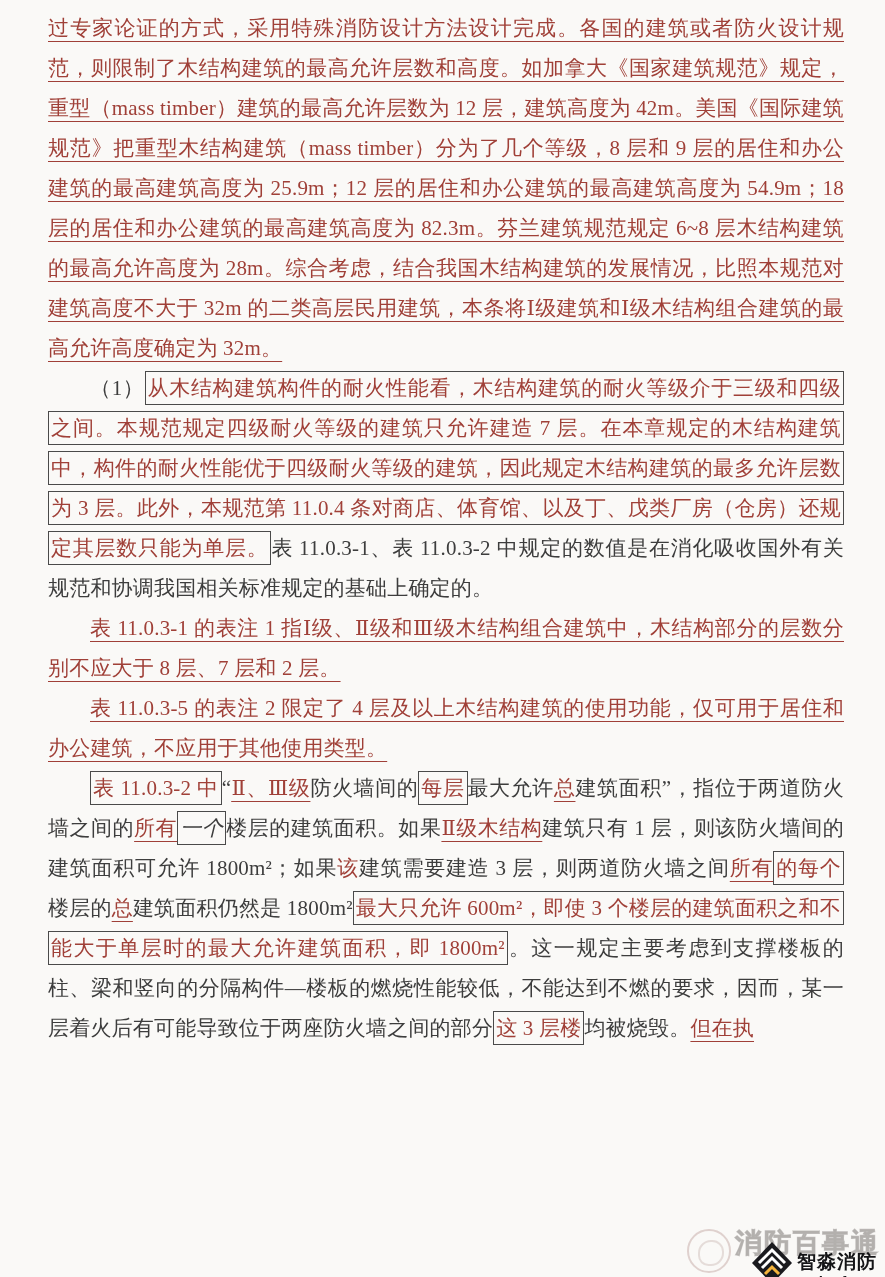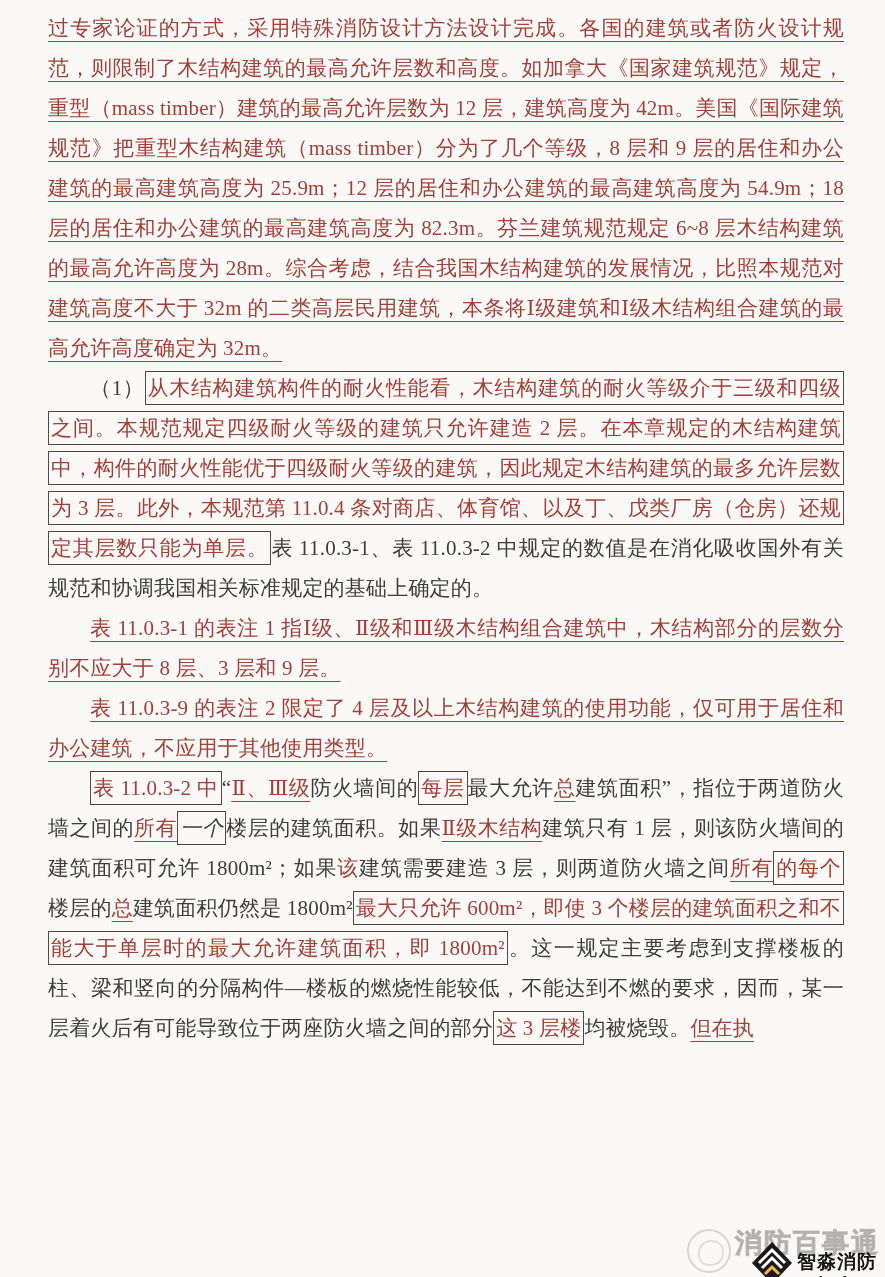--- a/index.html
+++ b/index.html
@@ -116,23 +116,23 @@
     white-space: nowrap;
   }
 </style>
 </head>
 <body>
 
 <div class="page">
 
   <div class="doc-body">
       <p class="para"><span class="seg red-underline">过专家论证的方式，采用特殊消防设计方法设计完成。各国的建筑或者防火设计规范，则限制了木结构建筑的最高允许层数和高度。如加拿大《国家建筑规范》规定，重型（mass timber）建筑的最高允许层数为 12 层，建筑高度为 42m。美国《国际建筑规范》把重型木结构建筑（mass timber）分为了几个等级，8 层和 9 层的居住和办公建筑的最高建筑高度为 25.9m；12 层的居住和办公建筑的最高建筑高度为 54.9m；18 层的居住和办公建筑的最高建筑高度为 82.3m。芬兰建筑规范规定 6~8 层木结构建筑的最高允许高度为 28m。综合考虑，结合我国木结构建筑的发展情况，比照本规范对建筑高度不大于 32m 的二类高层民用建筑，本条将Ⅰ级建筑和Ⅰ级木结构组合建筑的最高允许高度确定为 32m。</span></p>
-      <p class="para indent"><span class="seg black">（1）</span><span class="seg red-box">从木结构建筑构件的耐火性能看，木结构建筑的耐火等级介于三级和四级之间。本规范规定四级耐火等级的建筑只允许建造 2 层。在本章规定的木结构建筑中，构件的耐火性能优于四级耐火等级的建筑，因此规定木结构建筑的最多允许层数为 3 层。此外，本规范第 11.0.4 条对商店、体育馆、以及丁、戊类厂房（仓房）还规定其层数只能为单层。</span><span class="seg black">表 11.0.3-1、表 11.0.3-2 中规定的数值是在消化吸收国外有关规范和协调我国相关标准规定的基础上确定的。</span></p>
-      <p class="para indent"><span class="seg red-underline">表 11.0.3-1 的表注 1 指Ⅰ级、Ⅱ级和Ⅲ级木结构组合建筑中，木结构部分的层数分别不应大于 8 层、3 层和 9 层。</span></p>
-      <p class="para indent"><span class="seg red-underline">表 11.0.3-9 的表注 2 限定了 4 层及以上木结构建筑的使用功能，仅可用于居住和办公建筑，不应用于其他使用类型。</span></p>
+      <p class="para indent"><span class="seg black">（1）</span><span class="seg red-box">从木结构建筑构件的耐火性能看，木结构建筑的耐火等级介于三级和四级之间。本规范规定四级耐火等级的建筑只允许建造 7 层。在本章规定的木结构建筑中，构件的耐火性能优于四级耐火等级的建筑，因此规定木结构建筑的最多允许层数为 3 层。此外，本规范第 11.0.4 条对商店、体育馆、以及丁、戊类厂房（仓房）还规定其层数只能为单层。</span><span class="seg black">表 11.0.3-1、表 11.0.3-2 中规定的数值是在消化吸收国外有关规范和协调我国相关标准规定的基础上确定的。</span></p>
+      <p class="para indent"><span class="seg red-underline">表 11.0.3-1 的表注 1 指Ⅰ级、Ⅱ级和Ⅲ级木结构组合建筑中，木结构部分的层数分别不应大于 8 层、7 层和 2 层。</span></p>
+      <p class="para indent"><span class="seg red-underline">表 11.0.3-5 的表注 2 限定了 4 层及以上木结构建筑的使用功能，仅可用于居住和办公建筑，不应用于其他使用类型。</span></p>
       <p class="para indent"><span class="seg red-box">表 11.0.3-2 中</span><span class="seg black">“</span><span class="seg red-underline">Ⅱ、Ⅲ级</span><span class="seg black">防火墙间的</span><span class="seg red-box">每层</span><span class="seg black">最大允许</span><span class="seg red-underline">总</span><span class="seg black">建筑面积”，指位于两道防火墙之间的</span><span class="seg red-underline">所有</span><span class="seg black-box">一个</span><span class="seg black">楼层的建筑面积。如果</span><span class="seg red-underline">Ⅱ级木结构</span><span class="seg black">建筑只有 1 层，则该防火墙间的建筑面积可允许 1800m²；如果</span><span class="seg red">该</span><span class="seg black">建筑需要建造 3 层，则两道防火墙之间</span><span class="seg red-underline">所有</span><span class="seg red-box">的每个</span><span class="seg black">楼层的</span><span class="seg red-underline">总</span><span class="seg black">建筑面积仍然是 1800m²</span><span class="seg red-box">最大只允许 600m²，即使 3 个楼层的建筑面积之和不能大于单层时的最大允许建筑面积，即 1800m²</span><span class="seg black">。这一规定主要考虑到支撑楼板的柱、梁和竖向的分隔构件—楼板的燃烧性能较低，不能达到不燃的要求，因而，某一层着火后有可能导致位于两座防火墙之间的部分</span><span class="seg red-box">这 3 层楼</span><span class="seg black">均被烧毁。</span><span class="seg red-underline">但在执</span></p>
     </div>
 
   <div class="watermark">
     <div class="wm-circle"></div>
     <div class="wm-faint">消防百事通</div>
     <div class="wm-brand">
       <svg class="wm-logo" width="42" height="44" viewBox="0 0 42 44">
         <polygon points="21,1 41,22 21,43 1,22" fill="#1a1a1e"></polygon>
         <polyline points="8,22 21,9 34,22" fill="none" stroke="#ffffff" stroke-width="3"></polyline>

